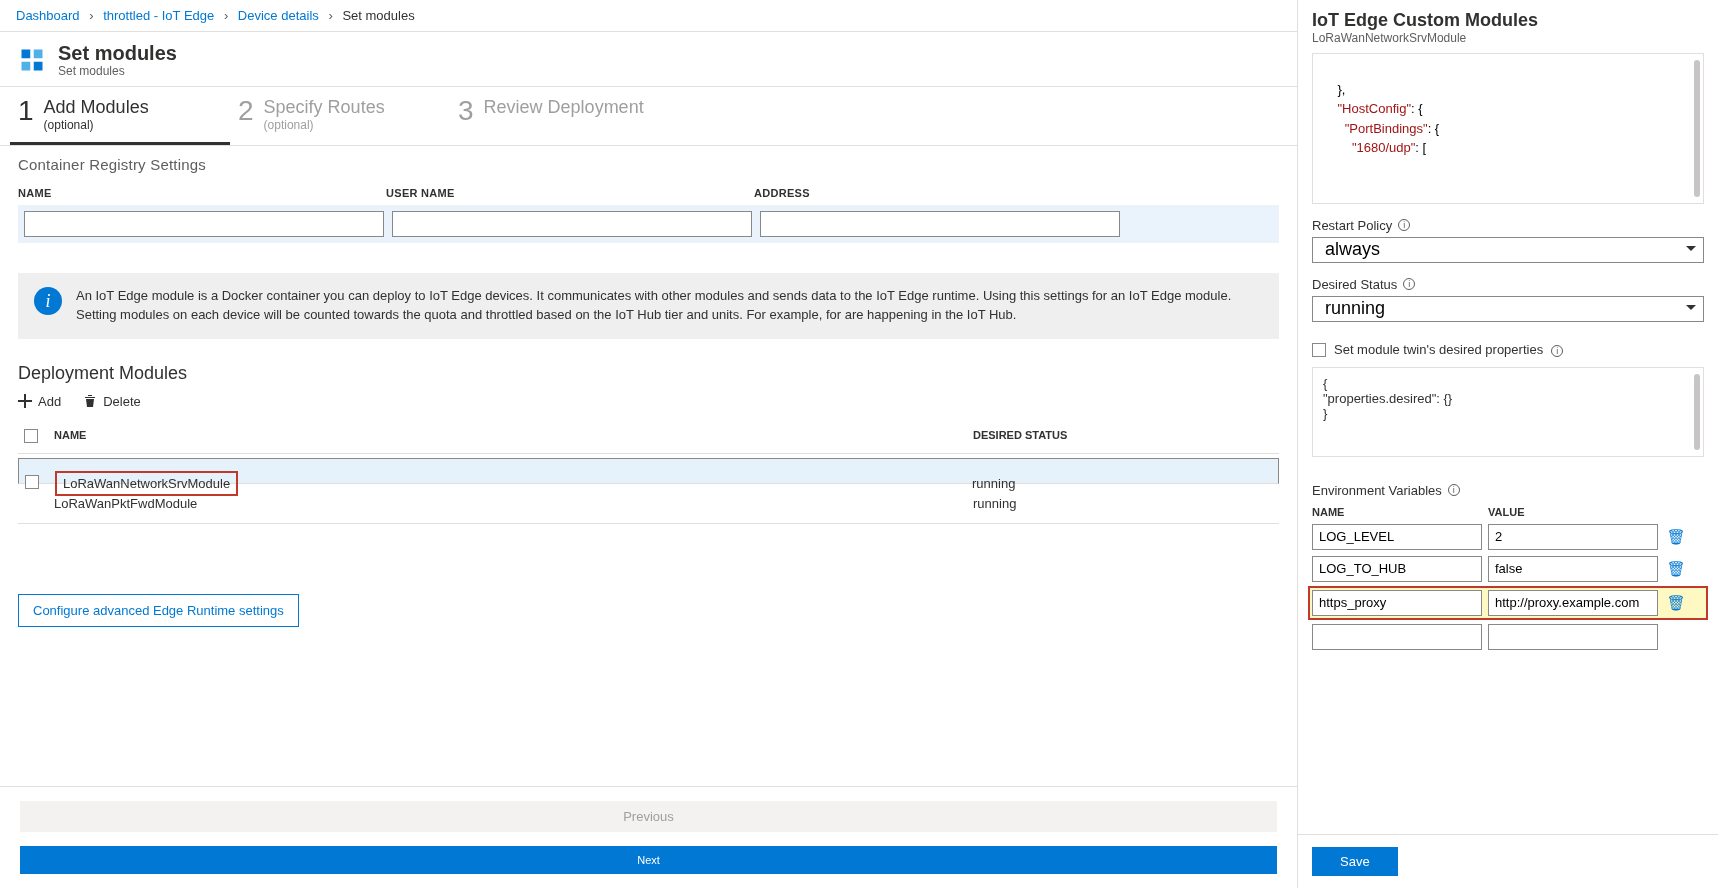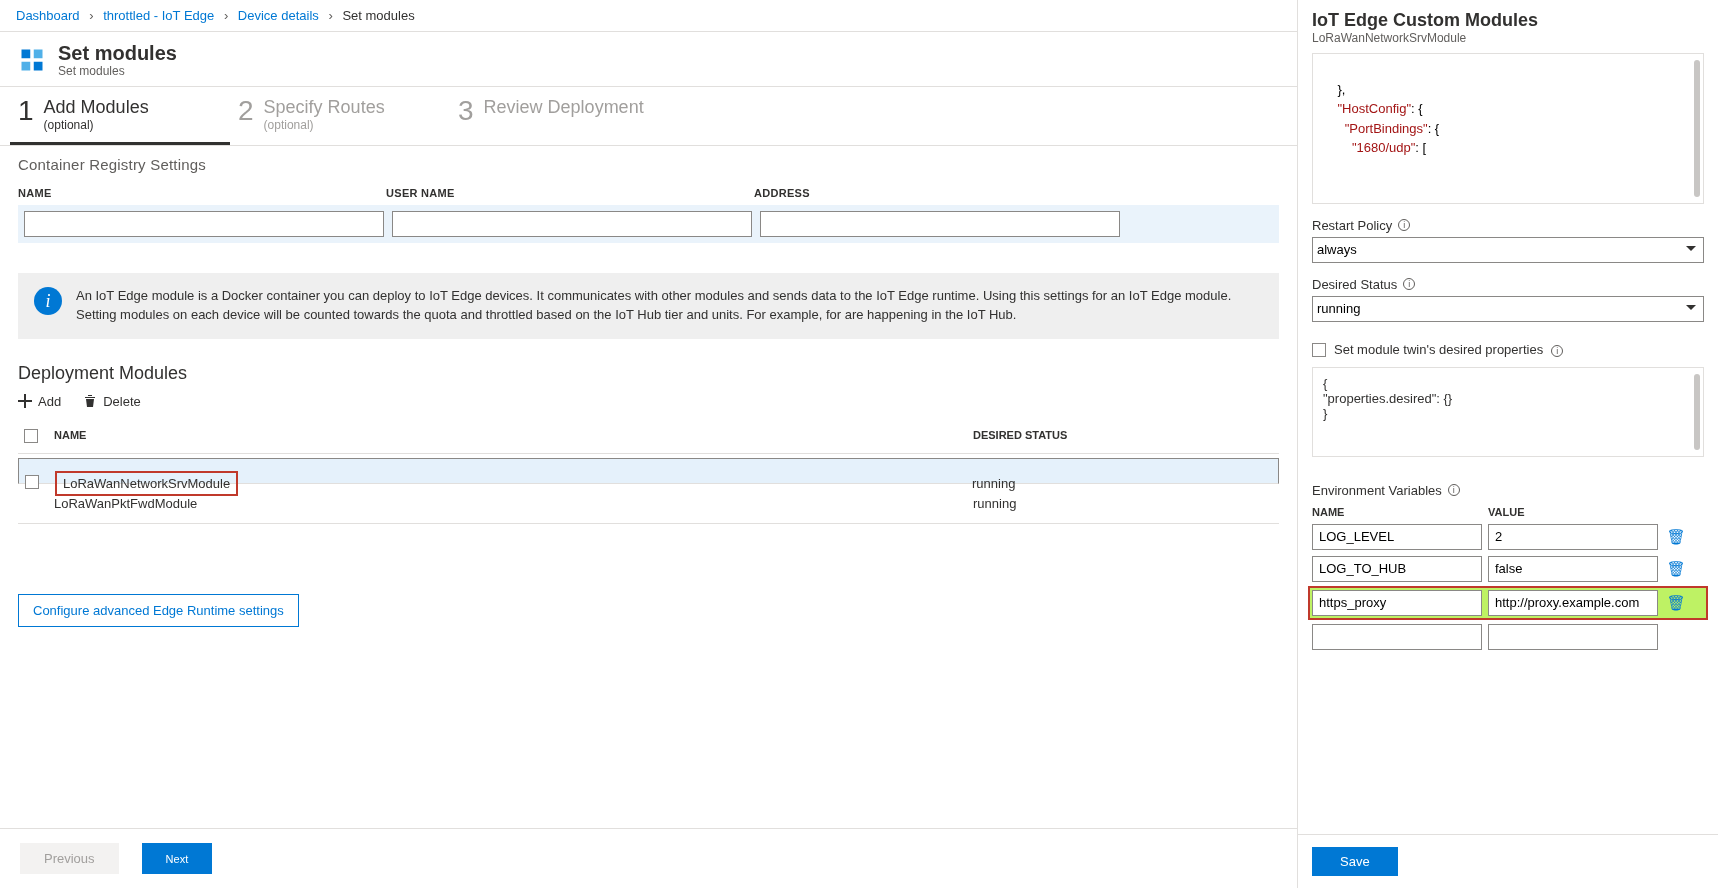--- a/index.html
+++ b/index.html
@@ -51,42 +51,42 @@
   .dtab { margin-top: 12px; }
   .dtab .hdr { display:grid; grid-template-columns: 30px 1fr 300px; padding: 8px 6px; font-size:11px; font-weight:700; border-bottom: 1px solid #e1dfdd;}
   .dtab .row { display:grid; grid-template-columns: 30px 1fr 300px; padding: 12px 6px; border-bottom: 1px solid #e1dfdd; font-size:13px; align-items:center;}
   .dtab .row.sel { background:#e5f1fb; }
   .mod-hl { border: 2px solid #c0392b; padding: 3px 6px; display:inline-block; }
   .chk { width:14px; height:14px; border:1px solid #8a8886; background:#fff; display:inline-block;}
 
   .cfg-link { margin-top: 70px; }
   .cfg-link a { display:inline-block; border: 1px solid #0078d4; color:#0078d4; padding: 8px 14px; font-size:13px; text-decoration:none;}
 
-  .mfoot { border-top:1px solid #e1dfdd; padding: 14px 20px; display:flex; gap: 23px;}
+  .mfoot { border-top:1px solid #e1dfdd; padding: 14px 20px; display:flex; gap: 14px; flex-direction: column;}
   .btn-prev { background:#f3f2f1; color:#a19f9d; border:none; padding: 8px 24px; font-size:13px;}
   .btn-next { background:#0078d4; color:#fff; border:none; padding: 8px 24px; font-size:11px;}
 
   
   .side h2 { font-size: 18px; font-weight:600; padding: 10px 14px 0; }
   .side .sub2 { font-size: 12px; color:#605e5c; padding: 0 14px 8px;}
   .side-body { flex:1; overflow-y:auto; padding: 0 14px 14px;}
   .code { border:1px solid #e1dfdd; background:#fff; font-family: Consolas, monospace; font-size:13px; padding: 6px 10px; line-height:1.5; white-space:pre; overflow:hidden; position:relative;}
   .code .k { color:#a31515;} .code .p { color:#000;}
   .code .sb { position:absolute; right:3px; top:6px; bottom:6px; width:6px; background:#c8c6c4; border-radius:3px;}
   .fld-lbl { font-size:13px; color:#323130; margin-top: 14px; display:flex; align-items:center; gap:6px;}
   .info-ico { width:12px;height:12px;border-radius:50%;border:1px solid #605e5c; display:inline-flex;align-items:center;justify-content:center;font-size:9px;color:#605e5c;}
-  .sel { width:100%; height:26px; border:1px solid #8a8886; background:#fff; padding:0 4px; font-size:13px; margin-top:4px; appearance:none; position:relative;}
+  .sel { width:100%; height:26px; border:1px solid #8a8886; background:#fff; padding:0 12px; font-size:18px; margin-top:4px; appearance:none; position:relative;}
   .sel-wrap{position:relative;}
   .sel-wrap::after{content:"";position:absolute;right:8px;top:13px;border:5px solid transparent;border-top-color:#323130;}
   .chkrow { display:flex; align-items:flex-end; gap:8px; margin-top: 20px; font-size:13px;}
   .twin { border:1px solid #e1dfdd; margin-top:10px; height:90px; padding:8px 10px; font-family:Consolas,monospace; font-size:13px; position:relative;}
   .twin .sb{position:absolute;right:3px;top:6px;bottom:6px;width:6px;background:#c8c6c4;border-radius:3px;}
   .envh{display:grid; grid-template-columns: 170px 170px 24px; gap:6px; font-size:11px; font-weight:700; margin-top:8px;}
   .envr{display:grid; grid-template-columns: 170px 170px 24px; gap:6px; margin-top:6px; align-items:center;}
-  .envr.hl{background:#bef264; outline:2px solid #c0392b; padding:2px; margin-left:-2px; margin-right:-2px;}
+  .envr.hl{background:#fef9c3; outline:2px solid #c0392b; padding:2px; margin-left:-2px; margin-right:-2px;}
   .del-ico{color:#0078d4; font-size:15px; text-align:center; cursor:pointer;}
   .sfoot{border-top:1px solid #e1dfdd; padding: 12px 14px;}
   .btn-save{background:#0078d4;color:#fff;border:none;padding:7px 28px;font-size:13px;}
 </style>
 </head>
 <body>
 
 <div class="main">
 
   <div class="crumbs">

